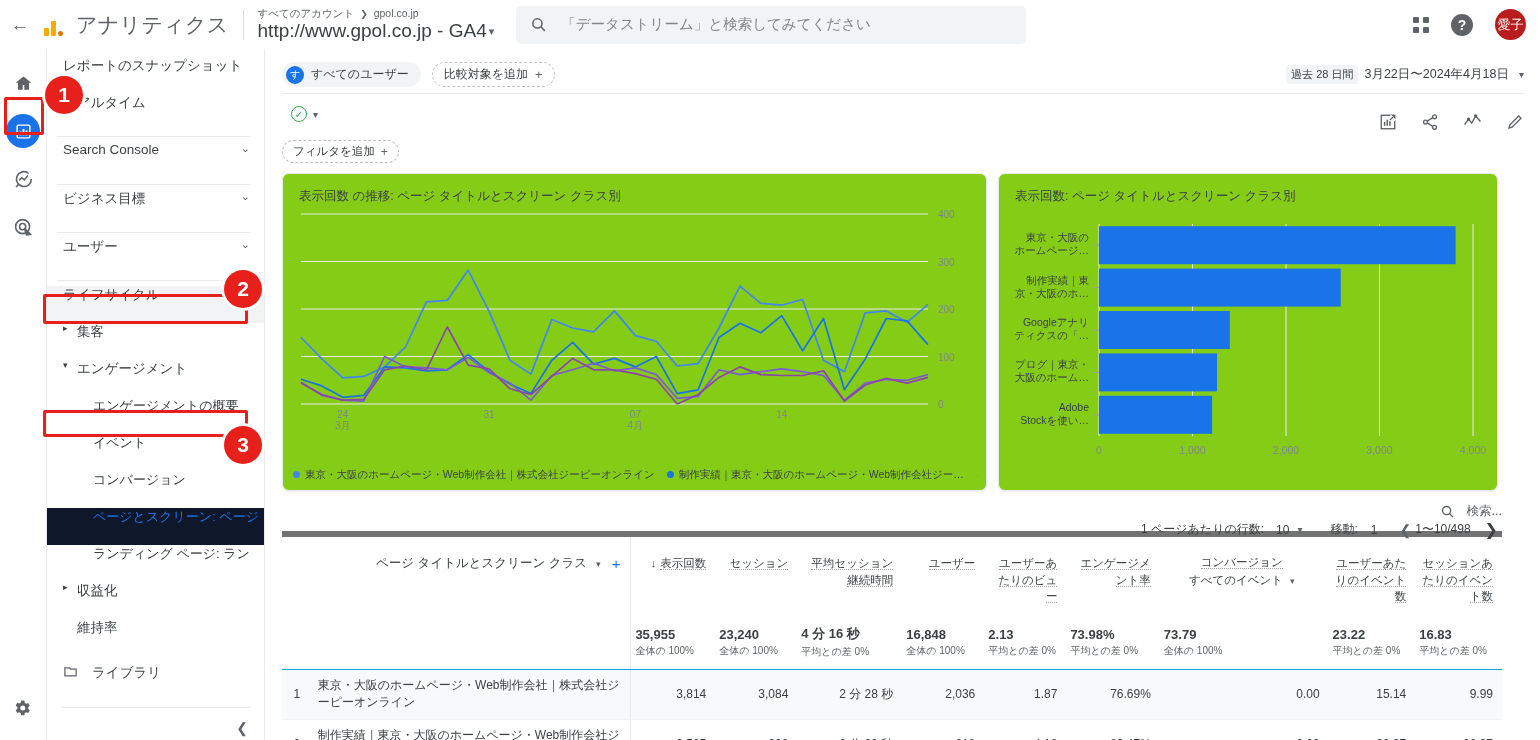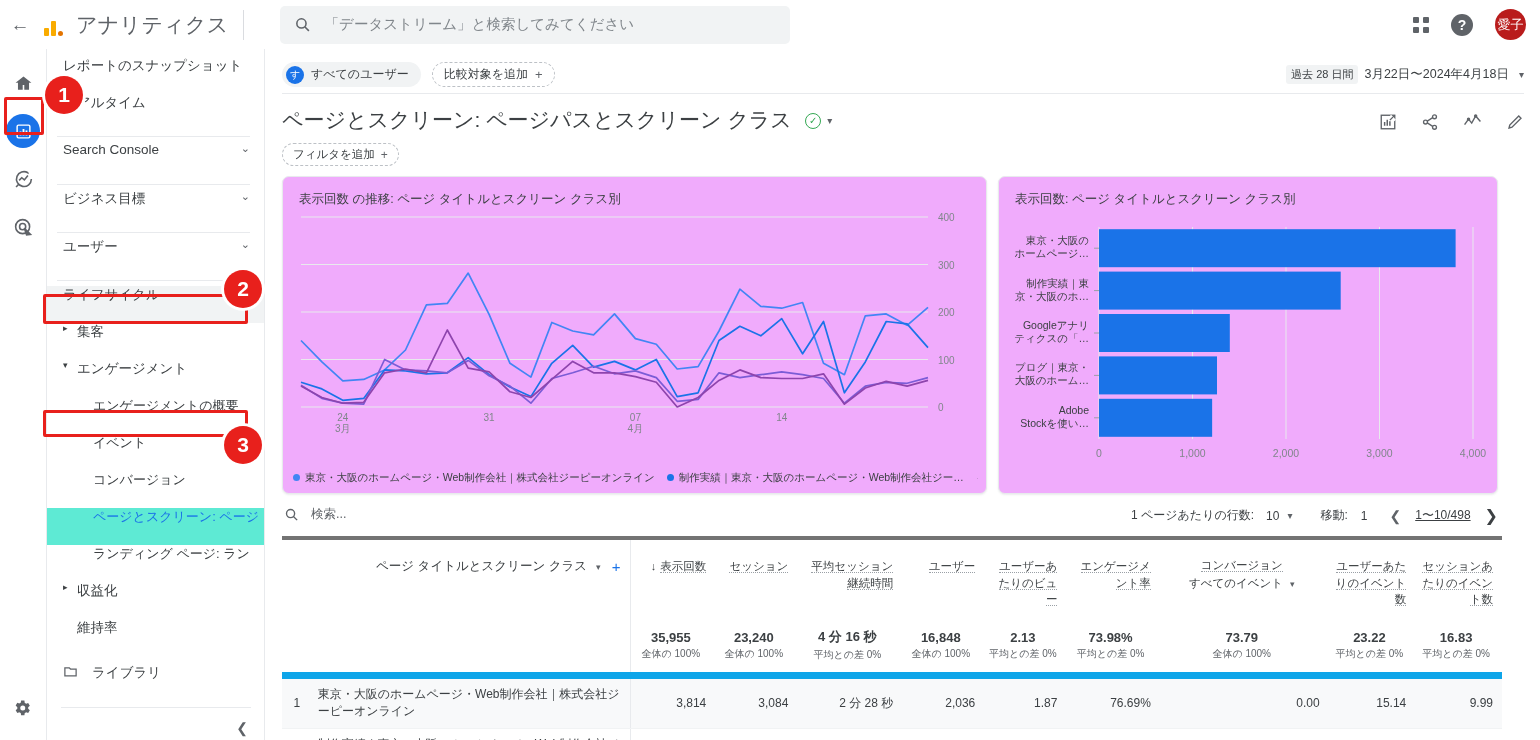--- a/index.html
+++ b/index.html
@@ -76,21 +76,21 @@
     display: flex; align-items: flex-start; height: 37px; padding-left: 16px;
     cursor: pointer; position: relative; white-space: nowrap;
   }
   .nav-item .lbl { color: #3c4043; }
   .nav-item .chev { margin-left: auto; margin-right: 14px; color: #5f6368; font-size: 11px; }
   .nav-sep { height: 1px; background: #e8eaed; margin: 5px 14px 5px 10px; }
   .nav-group-head { background: #f1f3f4; }
   .nav-item.sub { padding-left: 16px; }
   .nav-item .tri { width: 14px; font-size: 9px; color: #3c4043; display: inline-block; }
   .nav-item.child { padding-left: 46px; font-size: 13px; }
-  .nav-item.selected { background: #5eead4; }
+  .nav-item.selected { background: #0f172a; }
   .nav-item.selected .lbl { color: #1a73e8; }
   .nav-lib {
     position: absolute; bottom: 40px; left: 0; width: 218px;
     display: flex; align-items: flex-start; height: 36px; padding-left: 16px; cursor: pointer;
   }
   .nav-lib .folder { margin-right: 14px; color: #5f6368; display: flex; }
   .nav-bottom-sep { position: absolute; bottom: 32px; left: 14px; width: 190px; height: 1px; background: #e8eaed; }
   .nav-collapse { position: absolute; bottom: 4px; right: 16px; color: #5f6368; font-size: 14px; cursor: pointer; }
 
   
@@ -129,21 +129,21 @@
   .tact { color: #5f6368; cursor: pointer; display: flex; }
   .filter-chip {
     margin: 9px 0 0 16px; border: 1px dashed #bdc1c6; border-radius: 13px; height: 23px;
     display: inline-flex; align-items: center; padding: 0 10px; font-size: 11.5px; color: #3c4043; cursor: pointer;
   }
   .filter-chip .plus { margin-left: 6px; color: #5f6368; font-size: 12px; }
 
   
   .cards { display: flex; gap: 11px; padding: 10px 38px 0 16px; }
   .card {
-    background: #f0abfc; border: 1px solid #e8eaed; border-radius: 7px;
+    background: #84cc16; border: 1px solid #e8eaed; border-radius: 7px;
     box-shadow: 0 1px 2px rgba(60,64,67,.1);
   }
   .card-line { width: 705px; height: 318px; position: relative; }
   .card-bar  { width: 500px; height: 318px; position: relative; }
   .card-title { font-size: 12.5px; color: #3c4043; padding: 14px 0 0 16px; white-space: nowrap; }
 
   .linechart { position: absolute; left: 10px; top: 34px; width: 685px; height: 232px; }
   .legend-row {
     position: absolute; left: 10px; bottom: 8px; width: 685px; display: flex;
     align-items: center; font-size: 10.5px; color: #3c4043; white-space: nowrap; overflow: hidden;
@@ -151,50 +151,50 @@
   .legend-item { display: flex; align-items: center; margin-right: 12px; }
   .legend-dot { width: 7px; height: 7px; border-radius: 50%; margin-right: 5px; flex: 0 0 auto; }
   .legend-txt { overflow: hidden; text-overflow: ellipsis; }
   .legend-nav { margin-left: auto; display: flex; gap: 14px; color: #5f6368; font-size: 13px; padding-right: 4px; }
   .legend-nav span { cursor: pointer; }
 
   .barchart { position: absolute; left: 8px; top: 32px; width: 484px; height: 272px; }
 
   
   .tablewrap { margin: 12px 38px 0 16px; border: 1px solid #e8eaed; border-top: none; border-left: none; border-right: none; }
-  .tbl-top { display: flex; align-items: flex-start; height: 34px; border-bottom: 4px solid #737373; }
+  .tbl-top { display: flex; align-items: flex-end; height: 34px; border-bottom: 6px solid #737373; flex-direction: column; }
   .tbl-search { display: flex; align-items: center; color: #5f6368; font-size: 12.5px; padding-left: 2px; cursor: text; }
   .tbl-search .sic { margin-right: 12px; display: flex; }
   .tbl-search .sph { color: #5f6368; }
   .tbl-pager { margin-left: auto; display: flex; align-items: center; font-size: 12px; color: #3c4043; gap: 0; padding-right: 4px; }
   .tbl-pager .lab { color: #3c4043; }
   .tbl-pager .sel { margin-left: 12px; display: flex; align-items: center; cursor: pointer; }
   .tbl-pager .sel .caret { margin-left: 8px; font-size: 10px; color: #5f6368; }
   .tbl-pager .mv { margin-left: 28px; }
   .tbl-pager .mvnum { margin-left: 13px; }
   .tbl-pager .arrow { margin-left: 22px; color: #5f6368; cursor: pointer; font-size: 14px; }
-  .tbl-pager .rng { margin-left: 14px; text-decoration: underline; }
+  .tbl-pager .rng { margin-left: 4px; }
   .tbl-pager .arrow-r { margin-left: 14px; color: #3c4043; cursor: pointer; font-size: 16px; font-weight: bold; }
 
   table.gt { width: 100%; border-collapse: collapse; table-layout: fixed; }
   table.gt th, table.gt td { font-weight: normal; font-size: 11.5px; color: #3c4043; }
   .th-dim { height: 86px; vertical-align: top; padding-top: 18px; text-align: right; padding-right: 10px; border-right: 1px solid #e8eaed; }
   .th-dim .dimwrap { display: inline-flex; align-items: center; }
   .th-dim .dimtxt { font-size: 12.5px; }
   .th-dim .caret { font-size: 9px; color: #5f6368; margin-left: 9px; }
   .th-dim .plus { color: #1a73e8; font-size: 15px; margin-left: 11px; cursor: pointer; }
   .th-m { height: 86px; vertical-align: top; padding: 18px 9px 0 4px; text-align: right; }
   .th-m .mtxt { border-bottom: 1px dotted #9aa0a6; display: inline; line-height: 1.45; }
   .th-m .sortarrow { color: #3c4043; font-size: 11px; margin-right: 4px; }
   .th-conv { height: 86px; vertical-align: top; padding: 18px 9px 0 4px; text-align: center; }
   .th-conv .c1 { border-bottom: 1px dotted #9aa0a6; display: inline; }
   .th-conv .c2 { display: block; margin-top: 3px; }
   .th-conv .caret { font-size: 9px; color: #5f6368; margin-left: 7px; }
 
-  tr.totals td { padding: 2px 9px 10px 4px; text-align: center; border-bottom: 7px solid #0ea5e9; }
+  tr.totals td { padding: 2px 9px 10px 4px; text-align: left; border-bottom: 1px solid #0ea5e9; }
   tr.totals td.dimcell { border-right: 1px solid #e8eaed; }
   .tot-v { font-size: 13px; font-weight: bold; color: #3c4043; }
   .tot-s { font-size: 10px; color: #5f6368; margin-top: 2px; }
 
   tr.drow td { padding: 7px 9px 7px 4px; text-align: right; vertical-align: middle; border-bottom: 1px solid #f1f3f4; font-size: 12px; }
   tr.drow.alt { background: #f8f9fa; }
   tr.drow td.idx { text-align: center; color: #3c4043; font-size: 12px; width: 26px; padding: 0; }
   tr.drow td.dimcell { text-align: left; padding-left: 6px; border-right: 1px solid #e8eaed; line-height: 1.45; font-size: 12px; }
 
   
@@ -216,20 +216,30 @@
 
     <div class="ga-logo">
       <i class="ga-bar-a"></i>
         <i class="ga-bar-b"></i>
         <i class="ga-bar-c"></i>
     </div>
     <div class="brand">アナリティクス</div>
 
     <div class="vdiv"></div>
 
+    <div class="acct">
+      <div class="acct-crumb">
+        <span>すべてのアカウント</span>
+        <span class="sep">❯</span>
+        <span>gpol.co.jp</span>
+      </div>
+      <div class="acct-name">
+        <span>http://www.gpol.co.jp - GA4</span><span class="caret">▾</span>
+      </div>
+    </div>
 
     <div class="searchbox">
       <span class="sicon">
         <svg width="17" height="17" viewBox="0 0 24 24" fill="none" stroke="currentColor" stroke-width="2.2">
             <circle cx="10.5" cy="10.5" r="6.5"></circle>
             <line x1="15.5" y1="15.5" x2="21" y2="21"></line>
           </svg>
       </span>
       <span class="sph">「データストリーム」と検索してみてください</span>
     </div>
@@ -366,21 +376,20 @@
         <span class="past">過去 28 日間</span>
         <span>3月22日〜2024年4月18日</span>
         <span class="caret">▾</span>
       </div>
     </div>
 
     <div class="hrule"></div>
 
     <div class="title-row">
       <div>
-        <span class="page-title">ページとスクリーン: ページパスとスクリーン クラス</span>
         <span class="title-badge">
           <span class="check-circle">✓</span>
           <span class="caret">▾</span>
         </span>
       </div>
       <div class="title-actions">
         <span class="tact">
           <svg width="18" height="18" viewBox="0 0 24 24" fill="none" stroke="currentColor" stroke-width="1.8">
               <rect x="3" y="3" width="18" height="18"></rect>
               <rect x="6.5" y="12" width="2" height="5" fill="currentColor" stroke="none"></rect>

